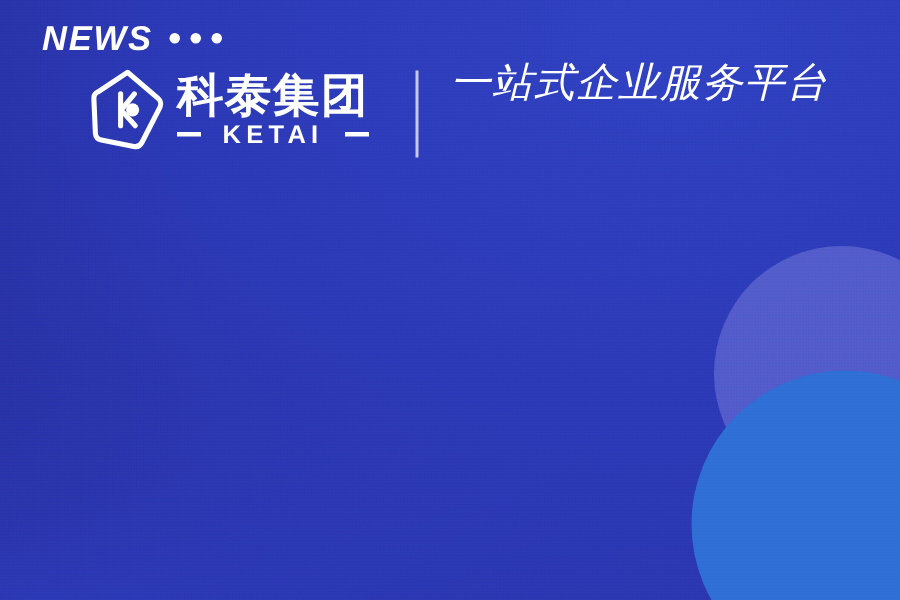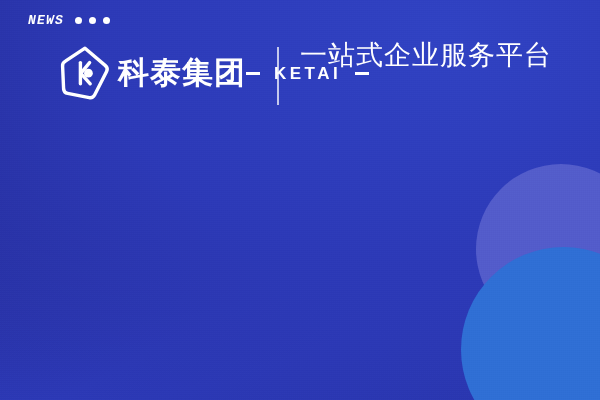--- a/index.html
+++ b/index.html
@@ -60,26 +60,25 @@
   .eyebrow {
     position: absolute;
     left: 28px;
     top: 14px;
     display: flex;
     align-items: center;
     gap: 11px;
   }
   .eyebrow-text {
     color: #ffffff;
-    font-size: 13px;
+    font-size: 23px;
     font-weight: bold;
     font-style: italic;
     letter-spacing: 1.2px;
     line-height: 1;
-    font-family: Liberation Mono, monospace;
   }
   .eyebrow-dots {
     display: flex;
     gap: 7px;
     align-items: center;
   }
   .eyebrow-dots i {
     display: block;
     width: 7px;
     height: 7px;
@@ -96,20 +95,21 @@
     align-items: center;
   }
   .brand-mark {
     width: 54px;
     height: 58px;
     flex: none;
     margin-right: 6px;
   }
   .brand-words {
     display: flex;
+    flex-direction: column;
     align-items: stretch;
   }
   .brand-cn {
     color: #ffffff;
     font-size: 31px;
     font-weight: bold;
     line-height: 1.04;
     letter-spacing: 1px;
     white-space: nowrap;
   }
@@ -148,20 +148,21 @@
     left: 300px;
     top: 40px;
   }
   .tagline-main {
     color: #ffffff;
     font-size: 27px;
     line-height: 1.18;
     letter-spacing: 1px;
     white-space: nowrap;
     font-family: "Liberation Sans", "DejaVu Sans", sans-serif;
+    font-style: italic;
   }
   .tagline-sub {
     color: #ffffff;
     font-size: 19px;
     font-weight: bold;
     line-height: 1.25;
     letter-spacing: .5px;
     white-space: nowrap;
     margin-top: 3px;
     font-family: "Liberation Serif", "DejaVu Serif", serif;

